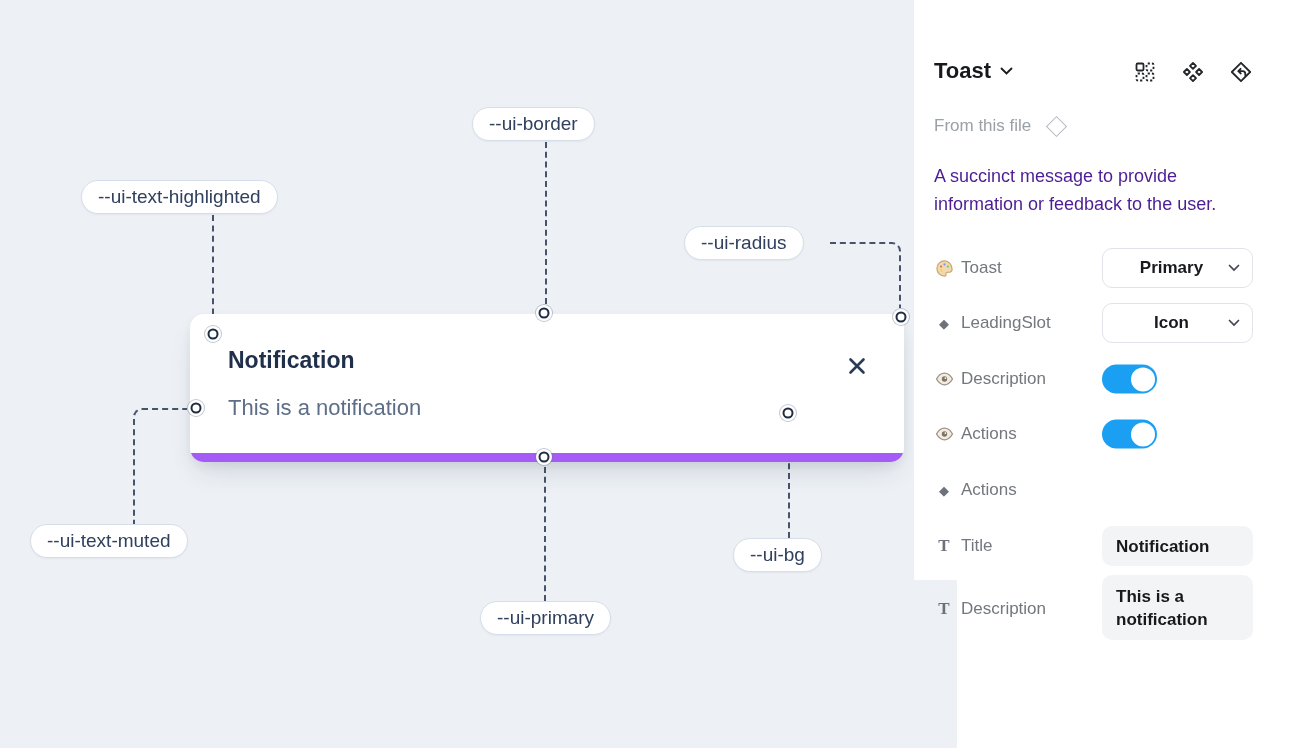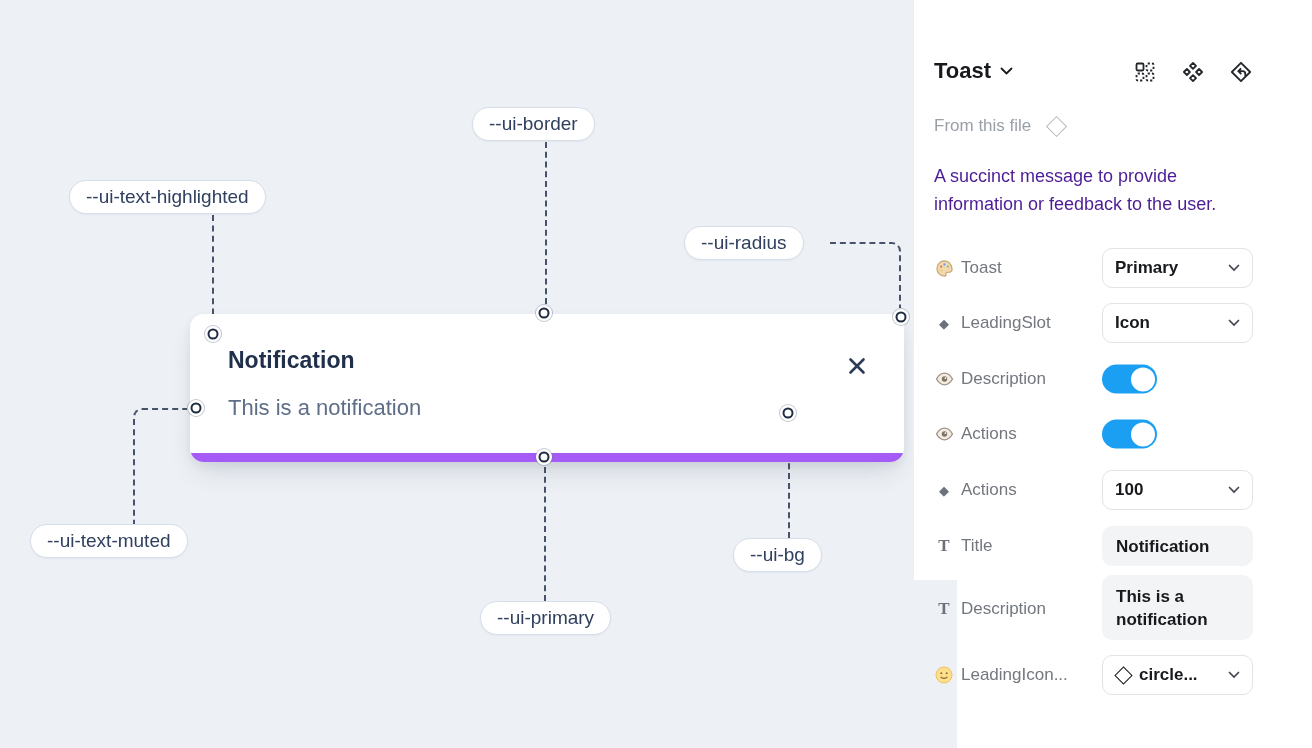--- a/index.html
+++ b/index.html
@@ -42,21 +42,21 @@
 
   .prop-row { position:absolute; left:20px; width:320px; }
   .prop-label { position:absolute; left:0; top:0; bottom:0; display:flex; align-items:center; gap:7px;
     font-size:17px; color:#73777e; }
   .prop-ico { width:20px; display:inline-flex; justify-content:center; align-items:center; }
   .ico-diamond { color:#6c717a; font-size:13px; }
   .ico-T { font-family:"Liberation Serif", serif; font-weight:700; font-size:17px; color:#6c717a; }
 
   .dd { position:absolute; left:168px; top:0; width:151px; height:40px; background:#fff;
     border:1px solid #e1e3e8; border-radius:10px; display:flex; align-items:center;
-    padding:16px 12px; cursor:pointer; }
+    padding:16px 12px; cursor:pointer;text-align:center; }
   .dd-val { flex:1; font-size:17px; font-weight:600; color:#17191c; white-space:nowrap; overflow:hidden; }
   .dd-diamond { width:13px; height:13px; border:1.7px solid #17191c; transform:rotate(45deg); margin:0 9px 0 2px; flex:none; }
 
   .field { position:absolute; left:168px; top:0; width:151px; background:#f3f4f6; border-radius:10px;
     padding:9px 14px; font-size:17px; font-weight:600; color:#17191c; line-height:23px; cursor:text; }
 
   .toggle { position:absolute; left:168px; top:50%; transform:translateY(-50%); width:55px; height:29px;
     border-radius:15px; background:#1b9ff3; cursor:pointer; }
   .toggle .knob { position:absolute; right:2.5px; top:2.5px; width:24px; height:24px; background:#fff; border-radius:50%; }
 </style>
@@ -86,21 +86,21 @@
     </div>
 
     <div class="anchor" style="left:544px; top:313px;"></div>
     <div class="anchor" style="left:213px; top:334px;"></div>
     <div class="anchor" style="left:901px; top:317px;"></div>
     <div class="anchor" style="left:196px; top:408px;"></div>
     <div class="anchor" style="left:788px; top:413px;"></div>
     <div class="anchor" style="left:544px; top:457px;"></div>
 
     <div class="pill" style="left:472px; top:107px;">--ui-border</div>
-    <div class="pill" style="left:69px;  top:180px;">--ui-text-highlighted</div>
+    <div class="pill" style="left:81px;  top:180px;">--ui-text-highlighted</div>
     <div class="pill" style="left:684px; top:226px;">--ui-radius</div>
     <div class="pill" style="left:30px;  top:524px;">--ui-text-muted</div>
     <div class="pill" style="left:480px; top:601px;">--ui-primary</div>
     <div class="pill" style="left:733px; top:538px;">--ui-bg</div>
   </div>
 
   <div id="panel">
 
     <div class="panel-title">
       <span>Toast</span>
@@ -203,59 +203,33 @@
       <div class="toggle" style="background:#1b9ff3;">
           <div class="knob"></div>
         </div>
     </div>
 
     <div class="prop-row" style="top:470px; height:40px;">
       <div class="prop-label">
         <span class="prop-ico ico-diamond">◆</span>
         <span>Actions</span>
       </div>
-      <div class="dd">
-        <span class="dd-val">100</span>
-        <svg width="12" height="8" viewBox="0 0 12 8" fill="none" stroke="#41454d" stroke-width="1.7" stroke-linecap="round">
-            <path d="M1.5 1.5 L6 6 L10.5 1.5"></path>
-          </svg>
-      </div>
     </div>
 
     <div class="prop-row" style="top:526px; height:40px;">
       <div class="prop-label">
         <span class="prop-ico ico-T">T</span>
         <span>Title</span>
       </div>
       <div class="field" style="height:40px; display:flex; align-items:center;">Notification</div>
     </div>
 
     <div class="prop-row" style="top:575px; height:67px;">
       <div class="prop-label">
         <span class="prop-ico ico-T">T</span>
         <span>Description</span>
       </div>
       <div class="field" style="min-height:64px; padding-top:10px;">This is a notification</div>
     </div>
 
-    <div class="prop-row" style="top:655px; height:40px;">
-      <div class="prop-label">
-        <span class="prop-ico">
-          <svg width="18" height="18" viewBox="0 0 18 18">
-              <circle cx="9" cy="9" r="8" fill="#ffe08a" stroke="#eec25f" stroke-width="1"></circle>
-              <circle cx="6.3" cy="7.3" r="1" fill="#8a6d3b"></circle>
-              <circle cx="11.7" cy="7.3" r="1" fill="#8a6d3b"></circle>
-              <path d="M6 11.2 Q9 13.4 12 11.2" fill="none" stroke="#8a6d3b" stroke-width="1.2" stroke-linecap="round"></path>
-            </svg>
-        </span>
-        <span>LeadingIcon...</span>
-      </div>
-      <div class="dd">
-        <span class="dd-diamond"></span>
-        <span class="dd-val" style="font-weight:700;">circle...</span>
-        <svg width="12" height="8" viewBox="0 0 12 8" fill="none" stroke="#41454d" stroke-width="1.7" stroke-linecap="round">
-            <path d="M1.5 1.5 L6 6 L10.5 1.5"></path>
-          </svg>
-      </div>
-    </div>
 
   </div>
 </div>
 
 </body></html>

